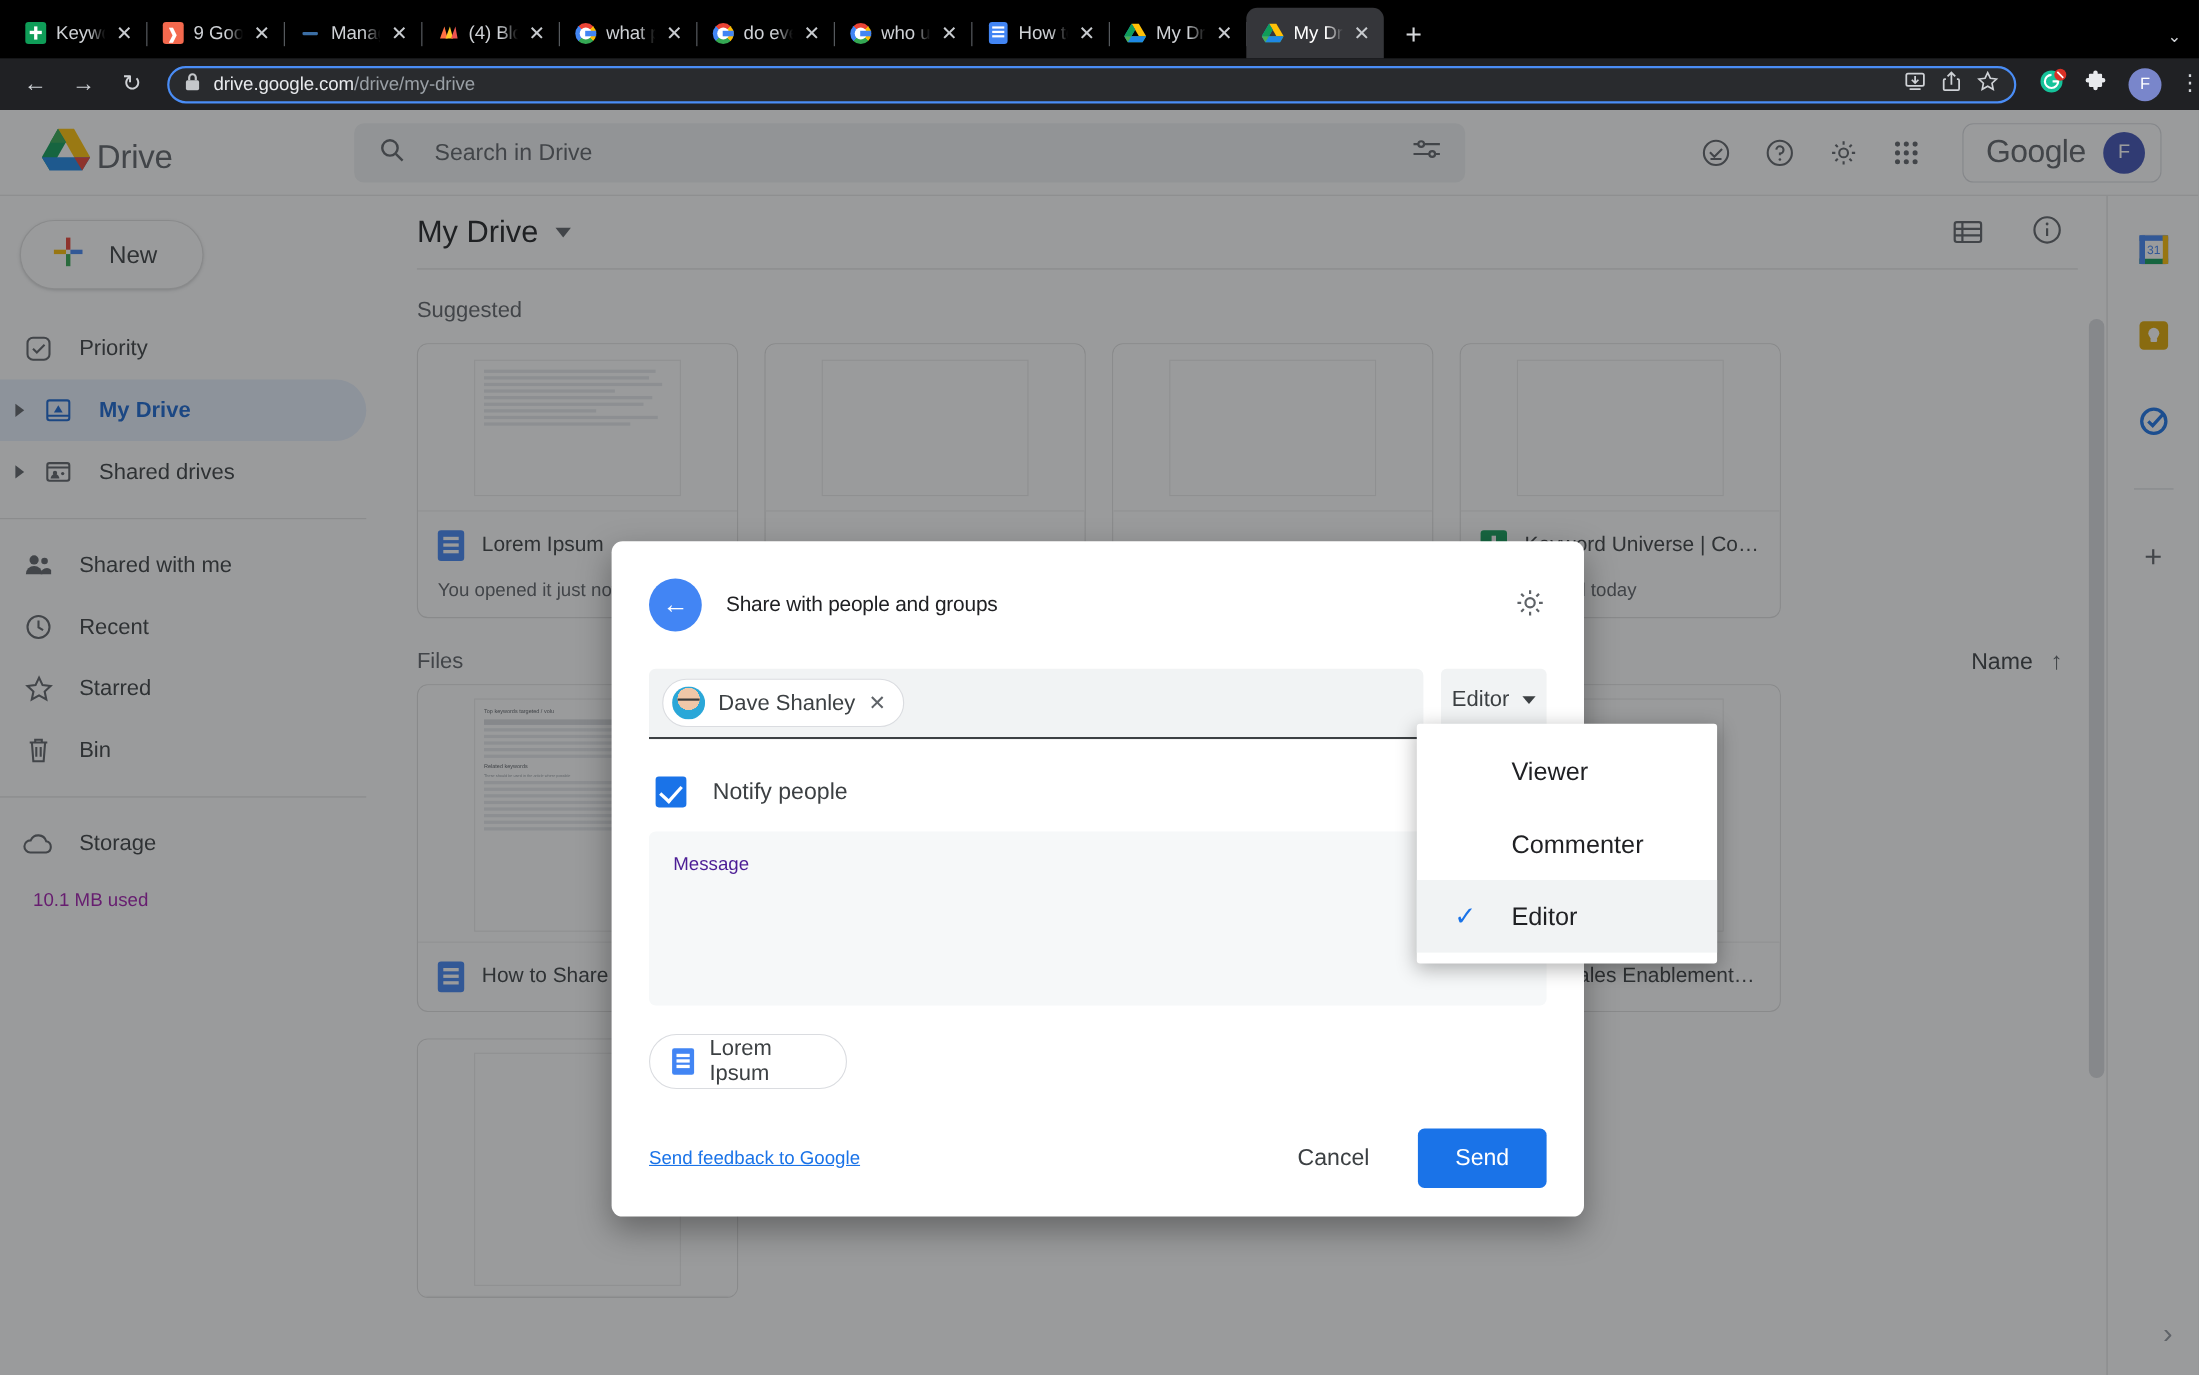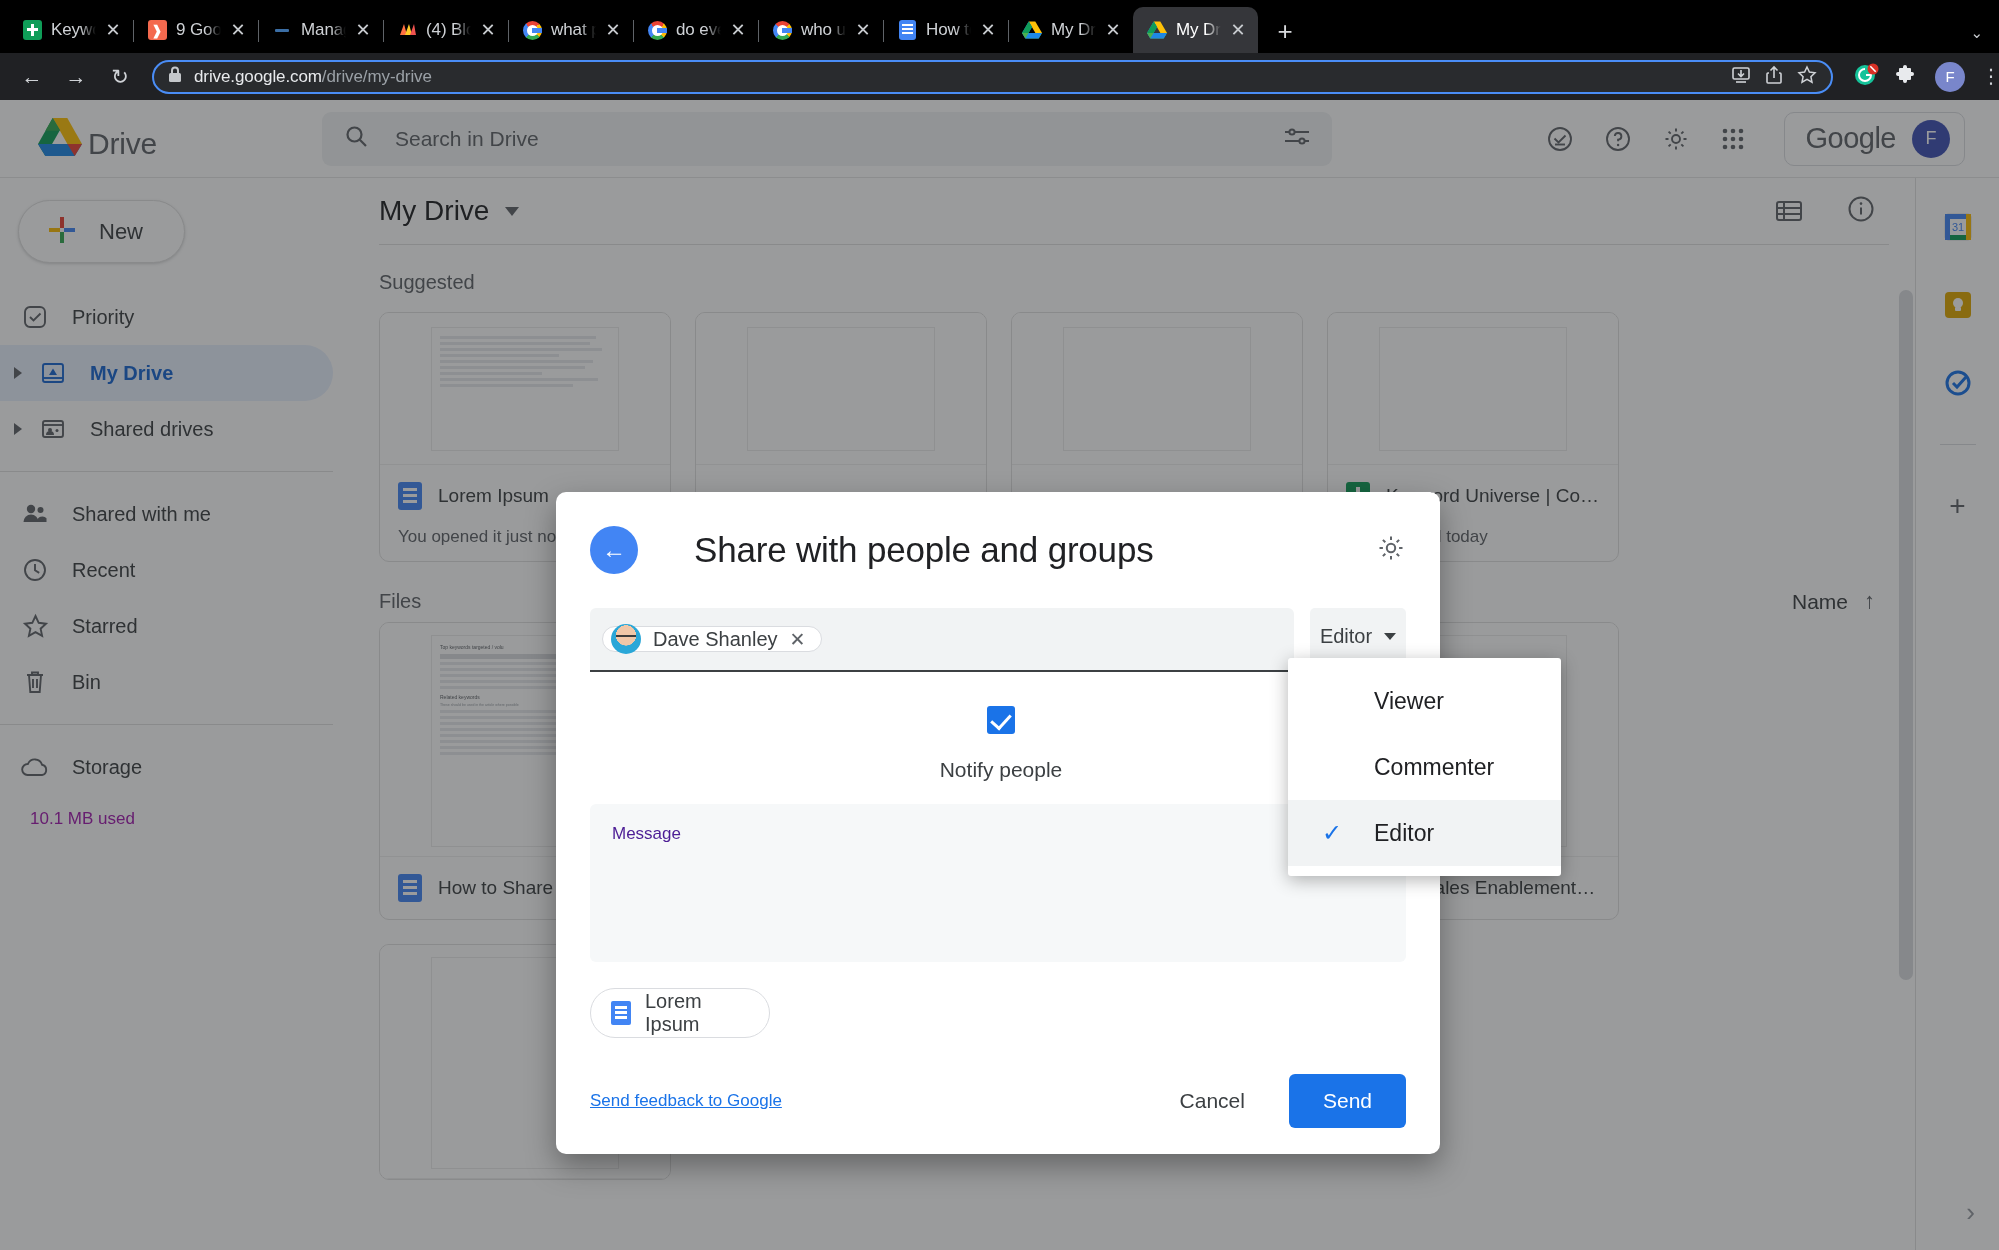--- a/index.html
+++ b/index.html
@@ -176,42 +176,42 @@
 
   
   .modal {
     position:absolute; z-index: 60; left: 556px; top: 392px; width: 884px;
     background:#fff; border-radius: 10px; box-shadow: 0 12px 30px rgba(0,0,0,0.35);
     padding: 0 0 26px;
   }
   .modal-head { display:flex; align-items:center; padding: 34px 34px 0 34px; gap: 22px; }
   .back-circle { width:48px; height:48px; border-radius:50%; background:#4285f4; color:#fff;
                  display:flex; align-items:center; justify-content:center; font-size:24px; flex:0 0 48px;}
-  .modal-title { font-size:35px; color:#202124; letter-spacing:-0.2px;margin-left:34px; }
+  .modal-title { font-size:19px; color:#202124; letter-spacing:-0.2px; }
   .modal-gear { margin-left:auto; color:#5f6368; }
 
   .chiprow { display:flex; align-items:flex-start; padding: 34px 34px 0 34px; gap: 16px;}
   .chipfield { flex:1; background:#f1f3f4; border-radius:6px 6px 0 0; border-bottom:2px solid #3c4043;
                min-height: 64px; display:flex; align-items:center; padding: 8px 12px; flex-wrap:wrap;}
-  .person-chip { height:26px; border:1px solid #dadce0; background:#fff; border-radius:22px;
+  .person-chip { height:44px; border:1px solid #dadce0; background:#fff; border-radius:22px;
                  display:flex; align-items:center; gap:12px; padding: 0 16px 0 8px; }
   .person-chip .pav { width:30px; height:30px; border-radius:50%; background:
       radial-gradient(circle at 50% 38%, #f0c7a8 0 42%, transparent 43%),
       linear-gradient(#2aa7d8,#2aa7d8); position:relative; overflow:hidden; flex:0 0 30px;}
   .person-chip .pav::after{ content:""; position:absolute; left:5px; top:11px; width:20px; height:5px;
       border-top:2px solid #3c3c3c; box-sizing:border-box;}
   .person-chip .pname { font-size:20px; color:#3c4043; }
   .person-chip .px { font-size:19px; color:#5f6368; }
 
   .role-btn { width: 96px; height: 56px; background:#f1f3f4; border-radius:5px 5px 0 0;
               display:flex; align-items:center; justify-content:center; gap:12px; }
   .role-btn .rl { font-size:20px; color:#3c4043;}
   .role-caret { width:0;height:0;border-top:7px solid #3c4043; border-left:6px solid transparent; border-right:6px solid transparent;}
 
-  .notifyrow { display:flex; align-items:center; gap:24px; padding: 34px 34px 0 40px; flex-direction: column; }
+  .notifyrow { display:flex; align-items:center; gap:24px; padding: 34px 34px 0 40px; }
   .cbox { width:28px; height:28px; border-radius:3px; background:#1a73e8; position:relative; flex:0 0 28px;}
   .cbox::after { content:""; position:absolute; left:8px; top:4px; width:9px; height:16px;
                  border:solid #fff; border-width:0 3px 3px 0; transform:rotate(42deg); }
   .notify-lbl { font-size:21px; color:#3c4043;}
 
   .msgbox { margin: 22px 34px 0 34px; height: 158px; background:#f6f8f9; border-radius:6px; padding: 20px 22px; }
   .msgbox .ph { font-size:17px; color:#4c1d95; }
 
   .filechip { margin: 26px 0 0 34px; height:50px; width: 180px; border:1px solid #dadce0;
               border-radius:25px; display:flex; align-items:center; gap:14px; padding: 0 20px; }

